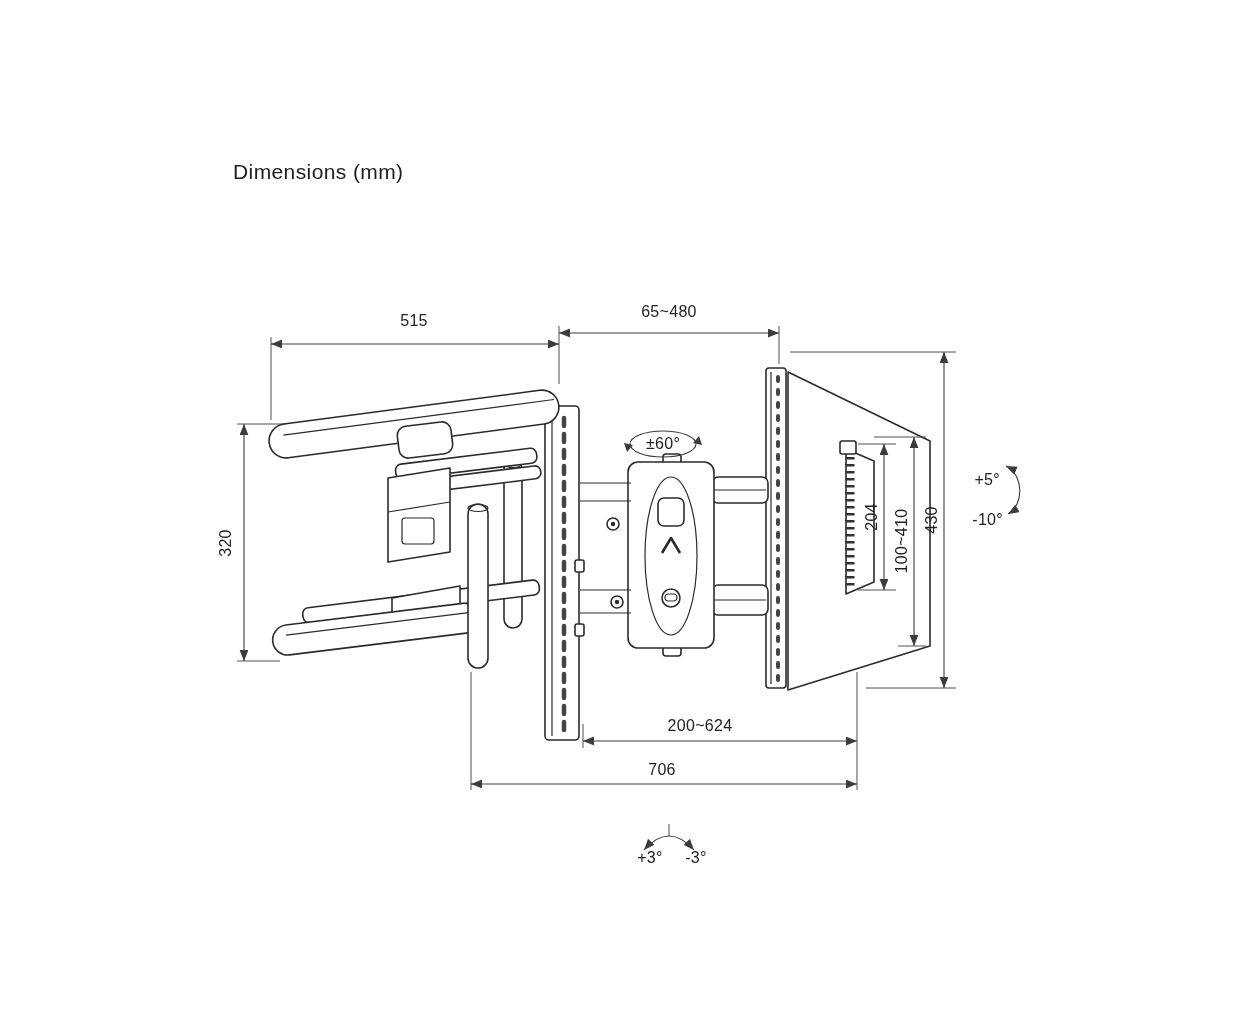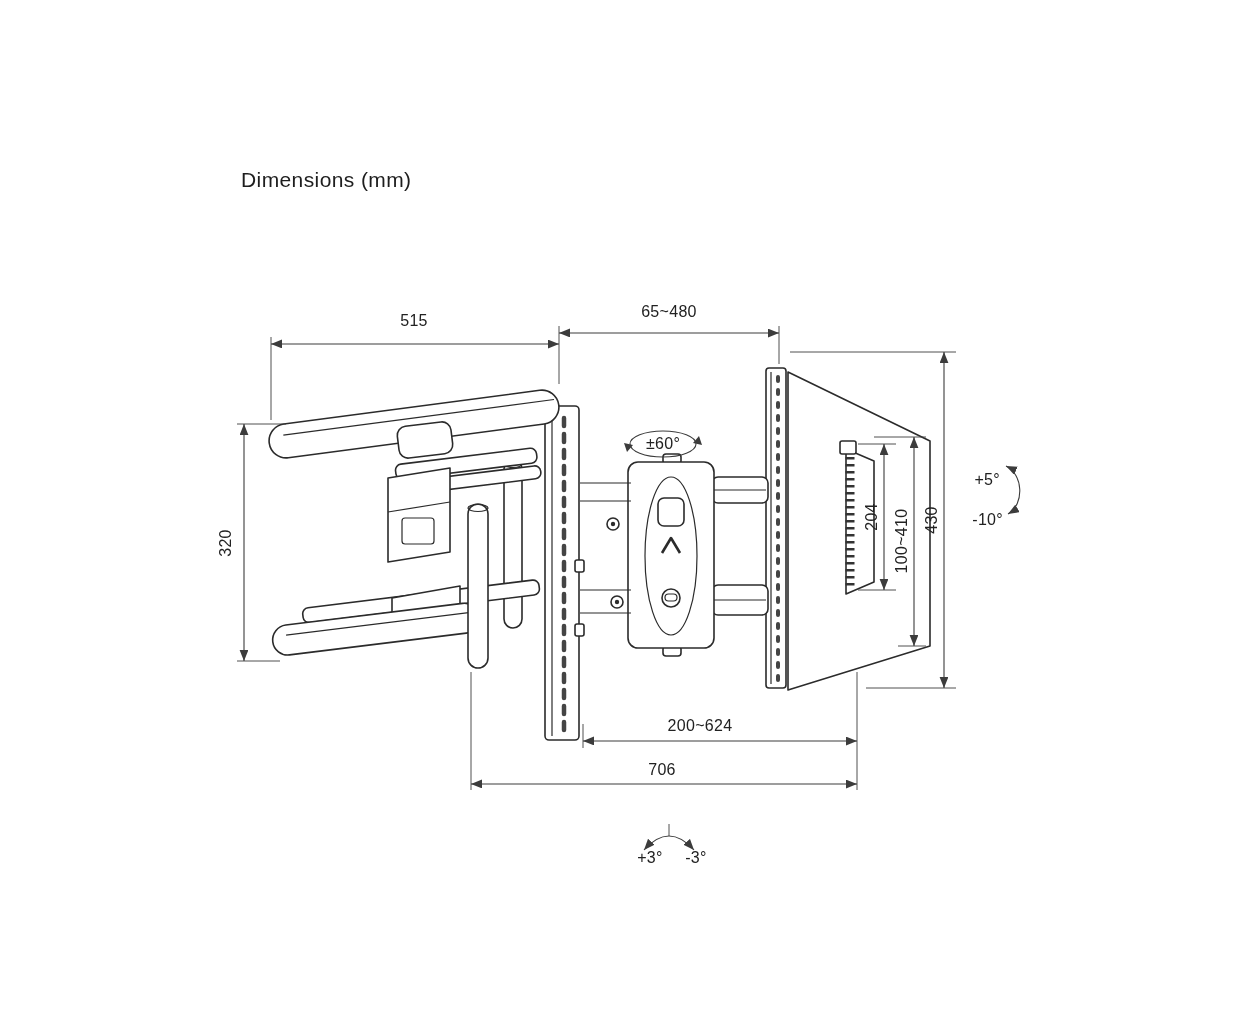--- a/index.html
+++ b/index.html
@@ -14,21 +14,21 @@
     position: relative;
     width: 1252px;
     height: 1024px;
     background: #ffffff;
     overflow: hidden;
   }
   .page-title {
     position: absolute;
     left: 225px;
     top: 152px;
-    margin: 16px;
+    margin: 8px;
     font-size: 21px;
     font-weight: 500;
     letter-spacing: 0.4px;
     color: #1e1e1e;
   }
   svg.drawing {
     position: absolute;
     left: 0;
     top: 0;
   }

